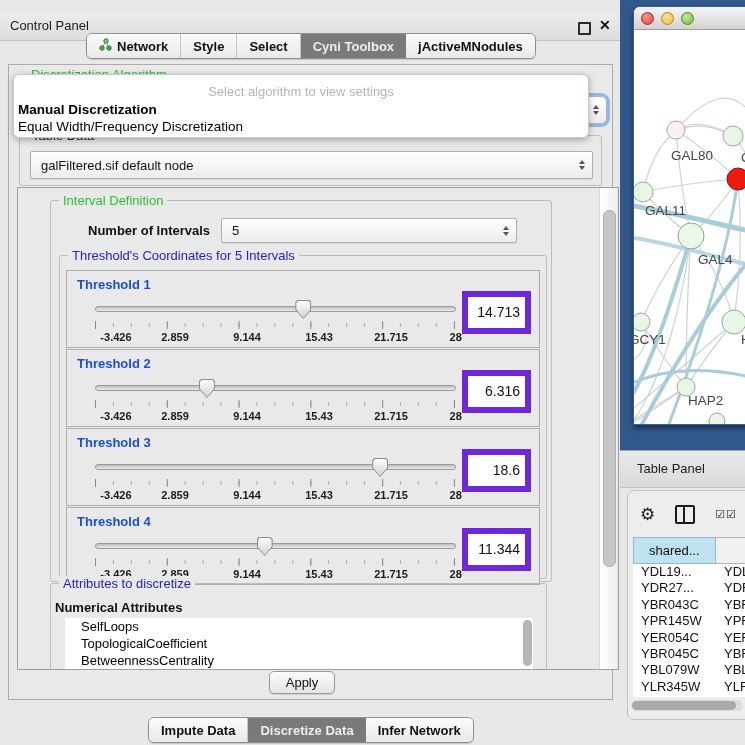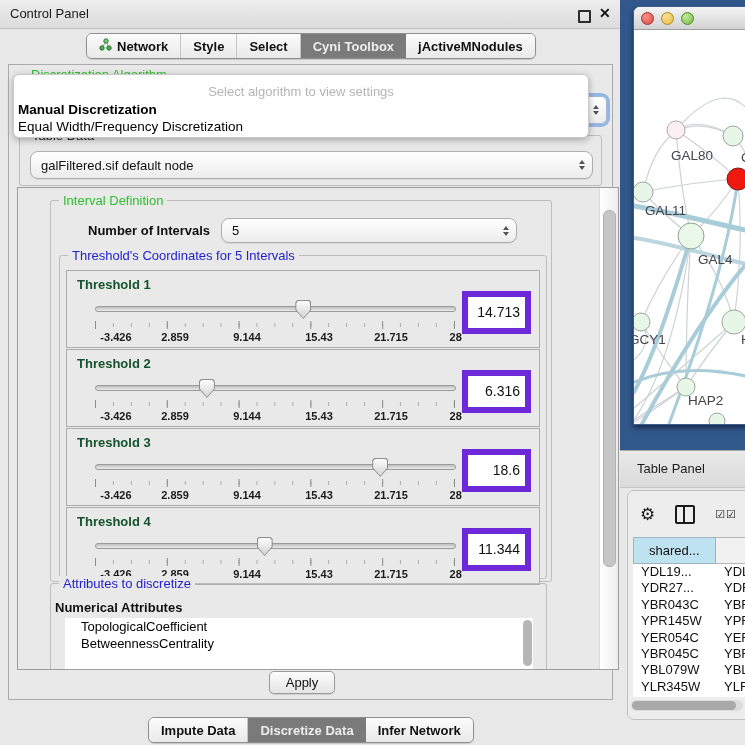--- a/index.html
+++ b/index.html
@@ -1,21 +1,21 @@
 <!DOCTYPE html>
 <html><head>
 <meta charset="utf-8">
 <style>
   html,body{margin:0;padding:0;background:#E8E8E8;}
   #root{position:relative;width:745px;height:745px;overflow:hidden;background:#E8E8E8;
         font-family:"Liberation Sans",sans-serif;color:#111;}
   .abs{position:absolute;}
 
   
-  .cp-titlebar{left:0;top:0;width:620px;height:28px;
+  .cp-titlebar{left:0;top:12px;width:620px;height:28px;
     background:linear-gradient(#EDEDED,#DCDCDC);border-bottom:1px solid #C2C2C2;}
   .cp-title{left:10px;top:0;line-height:28px;font-size:13px;color:#1c1c1c;}
   .float-ico{left:578px;top:10px;width:9px;height:9px;border:2px solid #2a2a2a;border-radius:1px;}
   .close-ico{left:599px;top:5px;font-size:14px;font-weight:bold;color:#111;}
 
   .tabbar{display:flex;border:1px solid #8F8F8F;border-radius:6px;overflow:hidden;
     background:#F2F2F2;height:24px;align-items:stretch;box-shadow:0 1px 1px rgba(0,0,0,.15);}
   .tabseg{display:flex;align-items:center;gap:5px;padding:0 12px;font-size:13px;font-weight:bold;
     color:#111;border-right:1px solid #C6C6C6;background:linear-gradient(#FBFBFB,#E9E9E9);white-space:nowrap;}
   .tabseg:last-child{border-right:none;}
@@ -34,39 +34,39 @@
   .popup-ph{margin-top:9px;text-align:center;color:#B5B5B5;font-size:13px;height:17px;}
   .popup-item{padding-left:4px;font-size:13.5px;height:17px;line-height:17px;color:#000;}
   .popup-item.b{font-weight:bold;}
 
   .group{position:absolute;border:1px solid #BDBDBD;border-radius:3px;}
   .gtitle{position:absolute;top:-8px;left:8px;background:#E9E9E9;padding:0 4px;font-size:13px;white-space:nowrap;}
   .gtitle.green{color:#2FBE2F;}
   .gtitle.blue{color:#2222CC;}
   .gtitle.dark{color:#222;}
 
-  .combo{position:absolute;border:1px solid #AEAEAE;border-radius:8px;
+  .combo{position:absolute;border:1px solid #AEAEAE;border-radius:2px;
     background:linear-gradient(#FFFFFF,#ECECEC);font-size:13px;color:#111;
     box-shadow:inset 0 1px 0 #fff,0 1px 1px rgba(0,0,0,.08);}
   .combo .cval{position:absolute;left:10px;top:0;bottom:0;display:flex;align-items:center;}
   .spin{position:absolute;right:7px;top:50%;transform:translateY(-50%);
     display:flex;flex-direction:column;gap:2px;}
   .spin i{display:block;width:0;height:0;border-left:3.5px solid transparent;border-right:3.5px solid transparent;}
   .spin .up{border-bottom:4px solid #555;}
   .spin .dn{border-top:4px solid #555;}
 
   .scrollpane{left:8px;top:122px;width:583px;height:481px;border:1px solid #9E9E9E;
     background:#E9E9E9;overflow:hidden;padding-left:17px;}
   .vsb-track{position:absolute;right:1px;top:0;width:17px;height:100%;
     background:linear-gradient(90deg,#FFFFFF,#EFEFEF);border-left:1px solid #DADADA;}
   .vsb-thumb{position:absolute;left:3px;top:22px;width:11px;height:355px;border-radius:6px;
     background:#C6C6C6;border:1px solid #B2B2B2;}
 
   .tpanel{position:relative;margin:0 6px 1px 6px;height:76px;border:1px solid #ADADAD;background:#E9E9E9;}
-  .tlabel{position:absolute;left:10px;top:6px;font-size:13px;font-weight:bold;color:#14532d;}
+  .tlabel{position:absolute;left:10px;top:6px;font-size:13px;font-weight:bold;color:#1d4ed8;}
   .valbox{position:absolute;right:8px;top:20px;width:52px;height:31px;background:#FFF;
     border:6px solid #6d28d9;font-size:14px;line-height:31px;text-align:right;padding-right:5px;}
   .slider{position:absolute;left:28px;top:30px;width:361px;height:44px;}
   .track{position:absolute;left:0;top:5px;width:359px;height:4px;border-radius:3px;
     background:linear-gradient(#BFBFBF,#EAEAEA);border:1px solid #9A9A9A;}
   .thumb{position:absolute;top:-1px;width:16px;height:19px;transform:translateX(-50%);
     clip-path:polygon(12% 0,88% 0,100% 12%,100% 52%,50% 100%,0 52%,0 12%);background:#8E8E8E;}
   .thumb i{position:absolute;left:1px;top:1px;right:1px;bottom:1px;display:block;
     clip-path:polygon(12% 0,88% 0,100% 12%,100% 52%,50% 100%,0 52%,0 12%);
     background:linear-gradient(#FDFDFD,#D2D2D2);}
@@ -300,20 +300,21 @@
             </div>
 
           </div>
         </div>
       </div>
 
       <div class="group" style="left:32px;top:395px;width:495px;height:120px;">
         <span class="gtitle blue">Attributes to discretize</span>
         <div class="attr-sub">Numerical Attributes</div>
         <div class="attr-list">
+          <div class="attr-item">SelfLoops</div>
           <div class="attr-item">TopologicalCoefficient</div>
           <div class="attr-item">BetweennessCentrality</div>
           <div class="list-sb"></div>
         </div>
       </div>
     </div>
 
     <div class="btn" style="left:260px;top:606px;width:64px;height:21px;line-height:21px;">Apply</div>
   </div>
 

